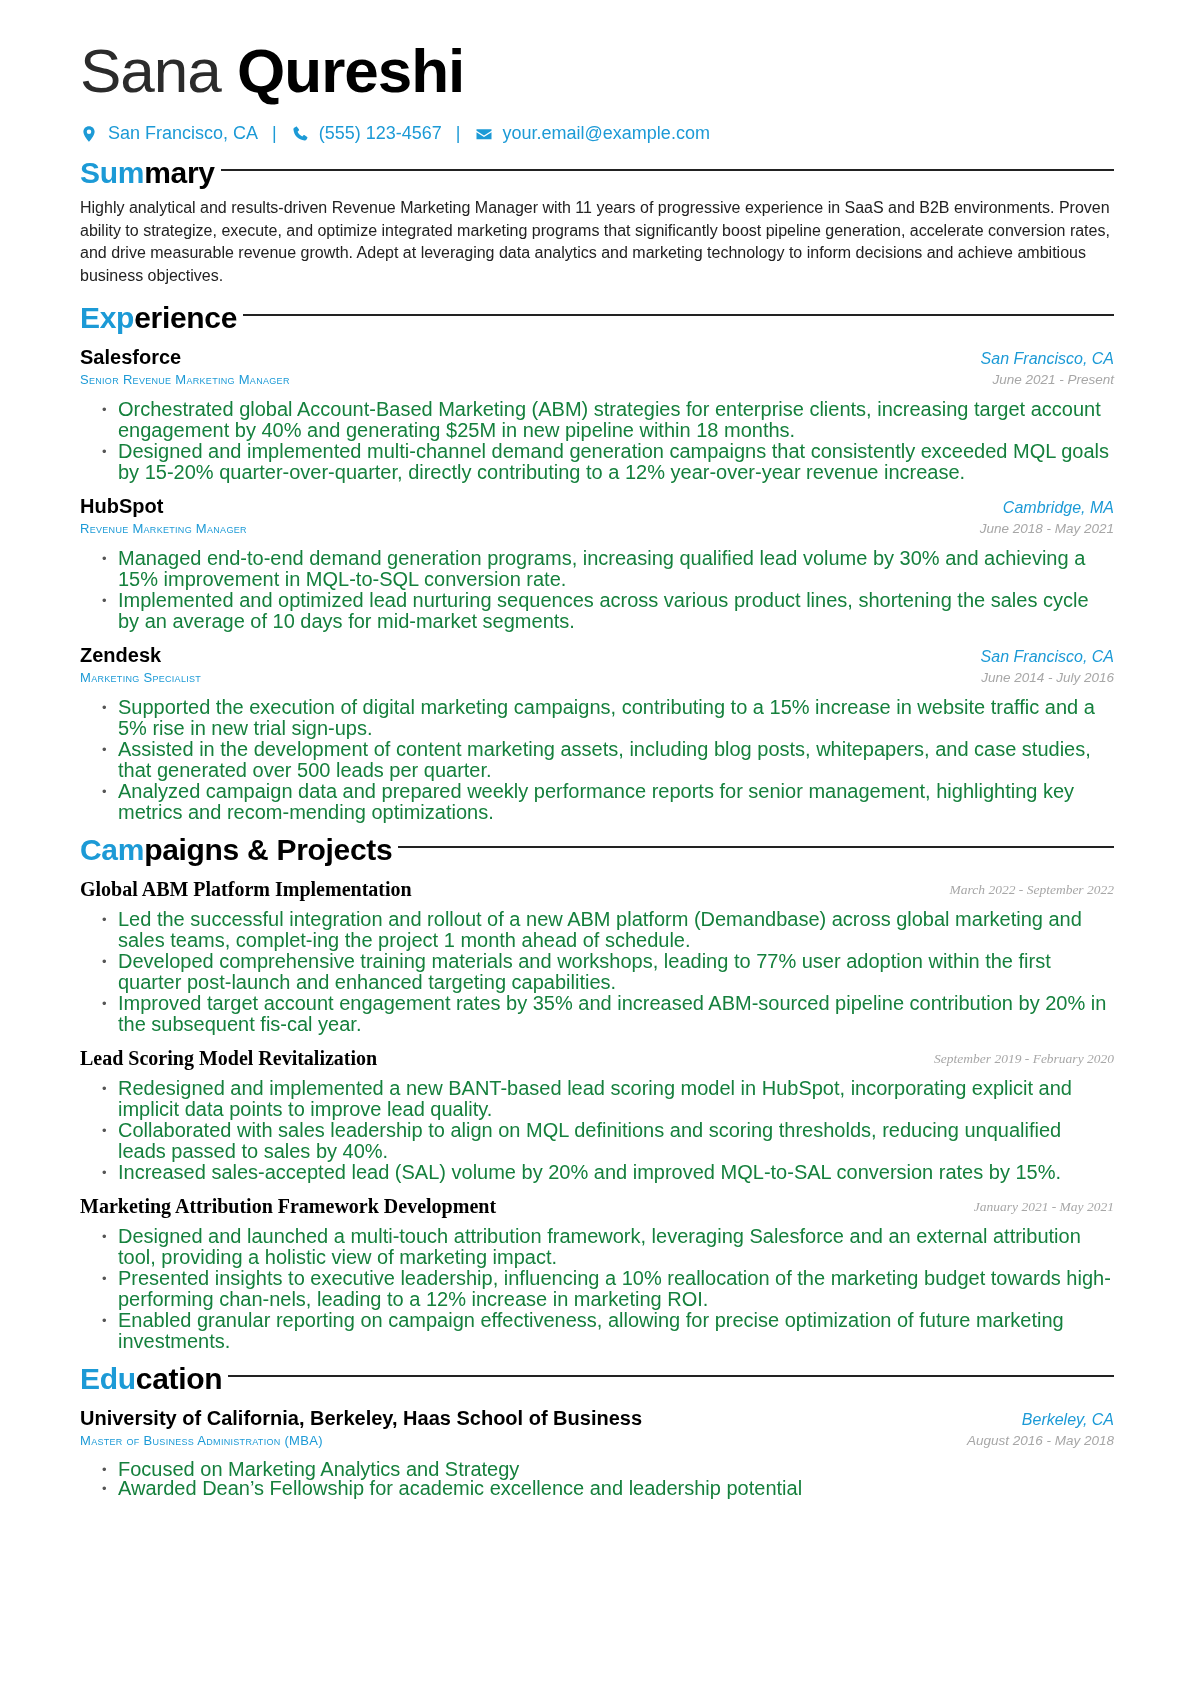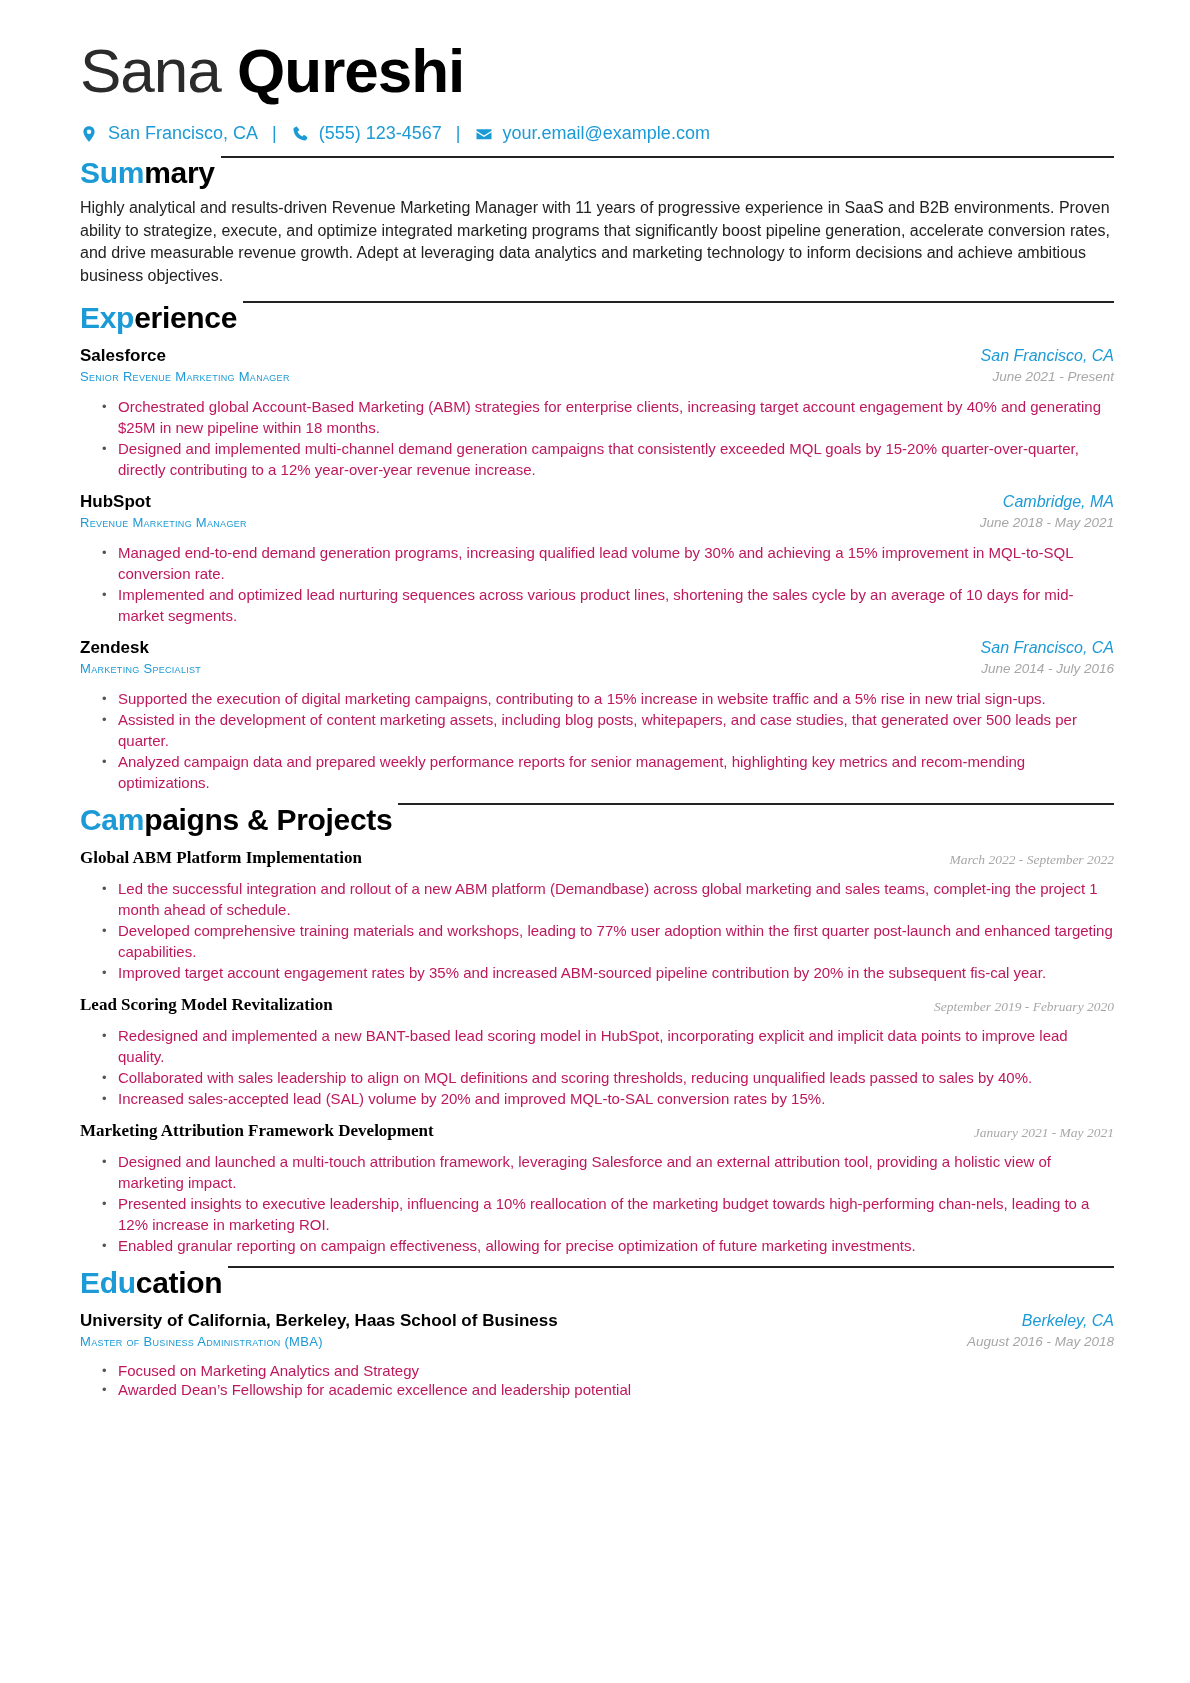--- a/index.html
+++ b/index.html
@@ -11,39 +11,39 @@
     .name { font-size: 62px; line-height: 1.05; letter-spacing: -1px; color: #222; white-space: nowrap; }
     .name .first { font-weight: 400; color: #2b2b2b; }
     .name .last { font-weight: 700; color: #000; }
     .contact { margin-top: 20px; display: flex; align-items: center; font-size: 18px; color: #1c9ad6; }
     .contact .item { display: flex; align-items: center; }
     .contact .icon { width: 18px; height: 18px; margin-right: 10px; display: inline-flex; align-items: center; justify-content: center; }
     .contact .icon svg { width: 18px; height: 18px; fill: #1c9ad6; }
     .contact .sep { margin: 0 14px; color: #1c9ad6; }
 
     
-    .section-head { display: flex; align-items: flex-start; margin-top: 12px; }
+    .section-head { display: flex; align-items: center; margin-top: 12px; }
     .section-title { font-size: 30px; font-weight: 700; color: #000; white-space: nowrap; line-height: 1.1; letter-spacing: -0.3px; }
     .section-title .accent { color: #1c9ad6; }
     .section-rule { flex: 1; border-bottom: 2px solid #222; margin-left: 6px; margin-bottom: 6px; }
 
     .summary { font-size: 16px; line-height: 22.5px; color: #222; margin-top: 8px; }
 
     .entry { margin-top: 12px; }
     .entry-top { display: flex; justify-content: space-between; align-items: baseline; }
-    .entry-title { font-size: 17px; font-weight: 700; color: #000; }
+    .entry-title { font-size: 20px; font-weight: 700; color: #000; }
     .entry-loc { font-size: 16px; font-style: italic; color: #1c9ad6; }
     .entry-sub { display: flex; justify-content: space-between; align-items: baseline; margin-top: 3px; }
     .entry-role { font-size: 13px; color: #1c9ad6; font-variant: small-caps; letter-spacing: 0.3px; }
     .entry-date { font-size: 13.5px; font-style: italic; color: #a7a7a7; text-align: right; }
     .proj-top { display: flex; justify-content: space-between; align-items: flex-start; font-family: Liberation Serif, serif; }
     .proj-date { font-size: 13.5px; font-style: italic; color: #a7a7a7; text-align: right; width: 200px; line-height: 20px; padding-top: 2px; }
 
     ul.bullets { list-style: none; margin-top: 12px; padding-left: 22px; }
-    ul.bullets li { position: relative; padding-left: 16px; font-size: 15px; line-height: 21px; color: #be185d; }
+    ul.bullets li { position: relative; padding-left: 16px; font-size: 20px; line-height: 21px; color: #15803d; }
     ul.bullets li::before { content: "\2022"; position: absolute; left: 0; top: 0; color: #555; font-size: 13px; }
   </style>
 </head>
 <body>
 
 <div class="page">
 
   <div class="name">
     <span class="first">Sana</span>
     <span class="last">Qureshi</span>

